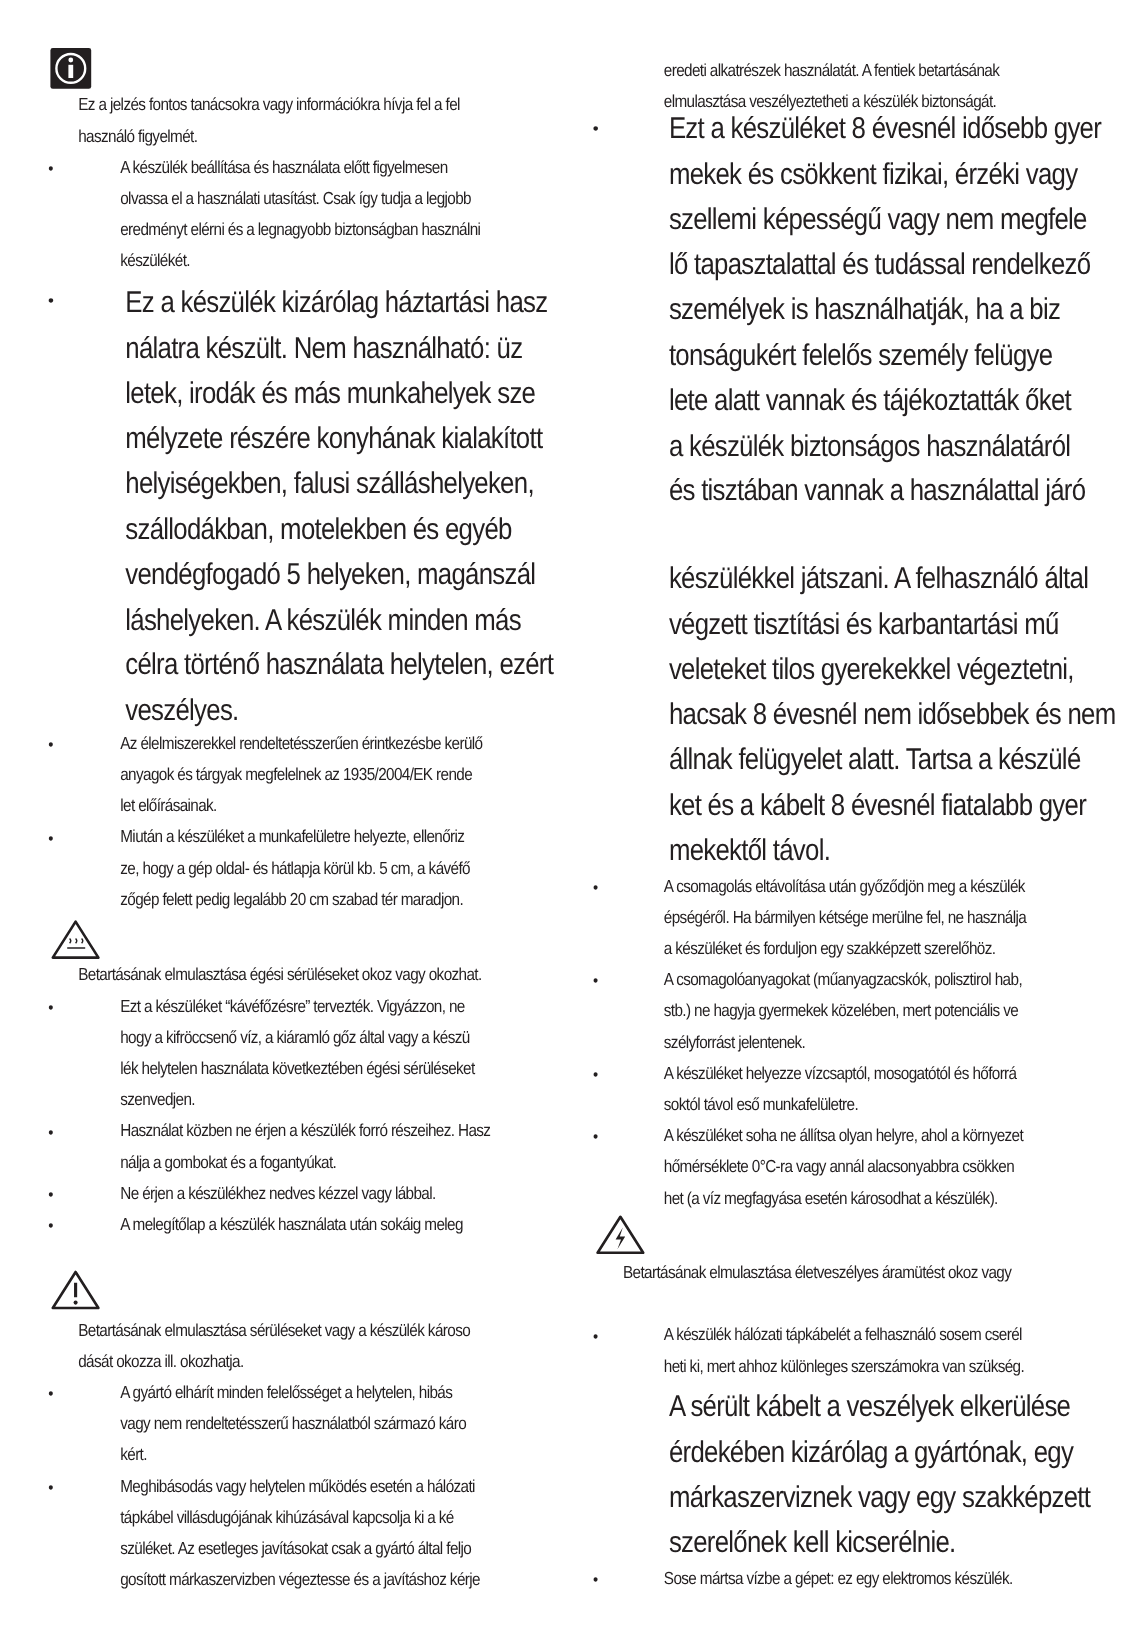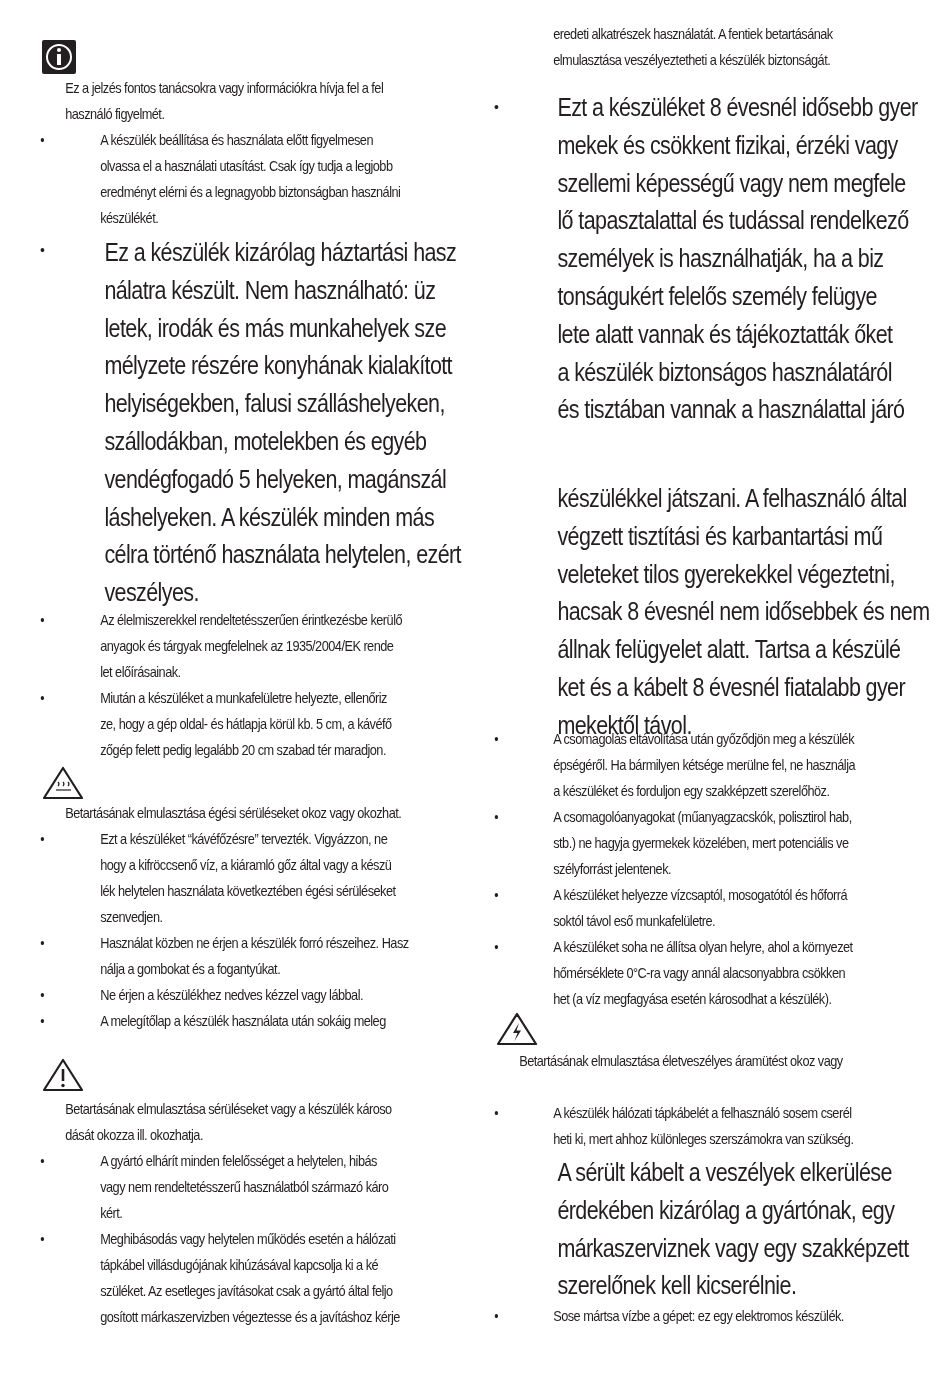--- a/index.html
+++ b/index.html
@@ -132,41 +132,41 @@
     <div class="ind sm">
         <span class="line">Meghibásodás vagy helytelen működés esetén a hálózati</span>
         <span class="line">tápkábel villásdugójának kihúzásával kapcsolja ki a ké</span>
         <span class="line">szüléket. Az esetleges javításokat csak a gyártó által feljo</span>
         <span class="line">gosított márkaszervizben végeztesse és a javításhoz kérje</span>
       </div>
   </div>
 </div>
 
 <div class="col col-right">
-  <div class="blk" style="top:21px;">
+  <div class="blk" style="top:46px;">
     <div class="ind-r sm">
         <span class="line">eredeti alkatrészek használatát. A fentiek betartásának</span>
         <span class="line">elmulasztása veszélyeztetheti a készülék biztonságát.</span>
       </div>
   </div>
   <div class="blk" style="top:89px;">
     <span class="bul" style="top:10px;">•</span>
     <div class="ind-r lg">
         <span class="line">Ezt a készüléket 8 évesnél idősebb gyer</span>
         <span class="line">mekek és csökkent fizikai, érzéki vagy</span>
         <span class="line">szellemi képességű vagy nem megfele</span>
         <span class="line">lő tapasztalattal és tudással rendelkező</span>
         <span class="line">személyek is használhatják, ha a biz</span>
         <span class="line">tonságukért felelős személy felügye</span>
         <span class="line">lete alatt vannak és tájékoztatták őket</span>
         <span class="line">a készülék biztonságos használatáról</span>
         <span class="line">és tisztában vannak a használattal járó</span>
       </div>
   </div>
-  <div class="blk" style="top:480px;">
+  <div class="blk" style="top:464px;">
     <div class="ind-r lg">
         <span class="line">készülékkel játszani. A felhasználó által</span>
         <span class="line">végzett tisztítási és karbantartási mű</span>
         <span class="line">veleteket tilos gyerekekkel végeztetni,</span>
         <span class="line">hacsak 8 évesnél nem idősebbek és nem</span>
         <span class="line">állnak felügyelet alatt. Tartsa a készülé</span>
         <span class="line">ket és a kábelt 8 évesnél fiatalabb gyer</span>
         <span class="line">mekektől távol.</span>
       </div>
   </div>

